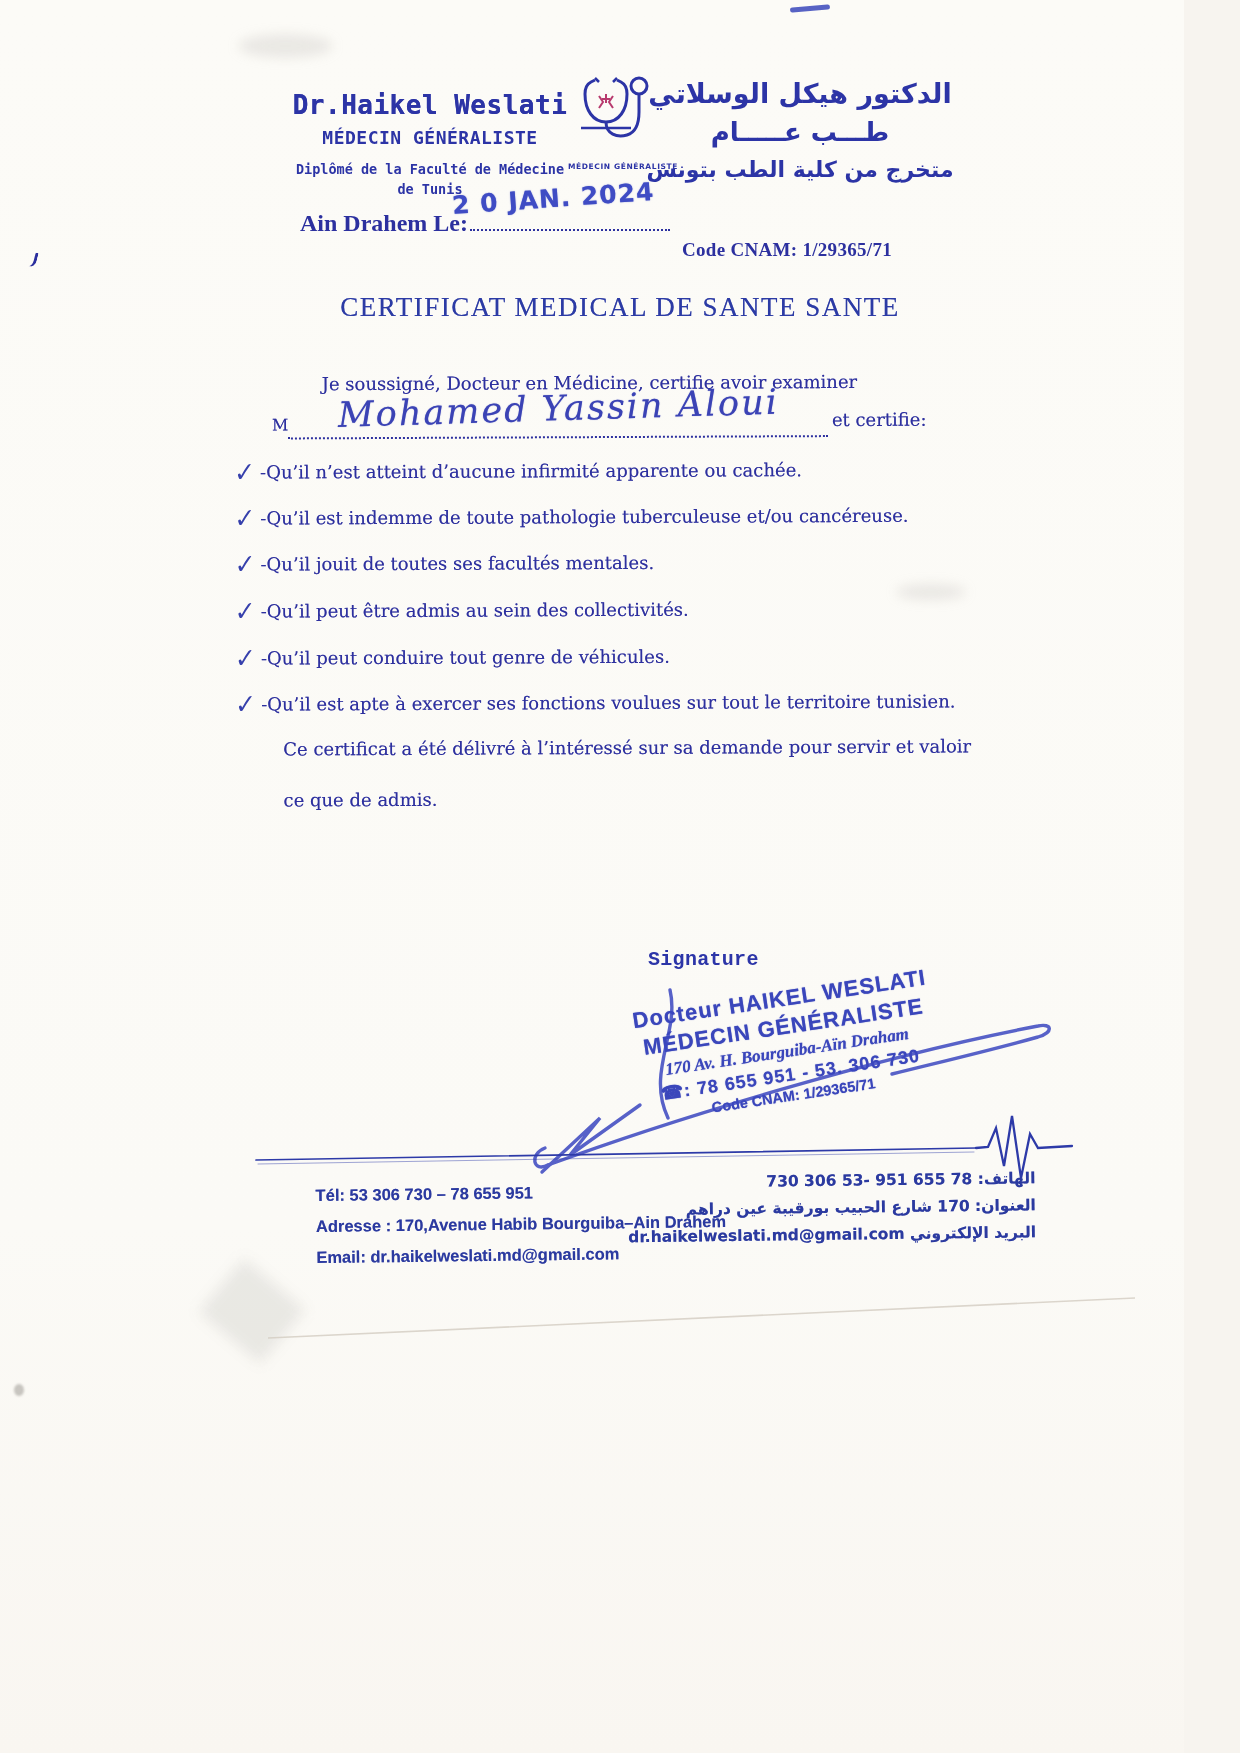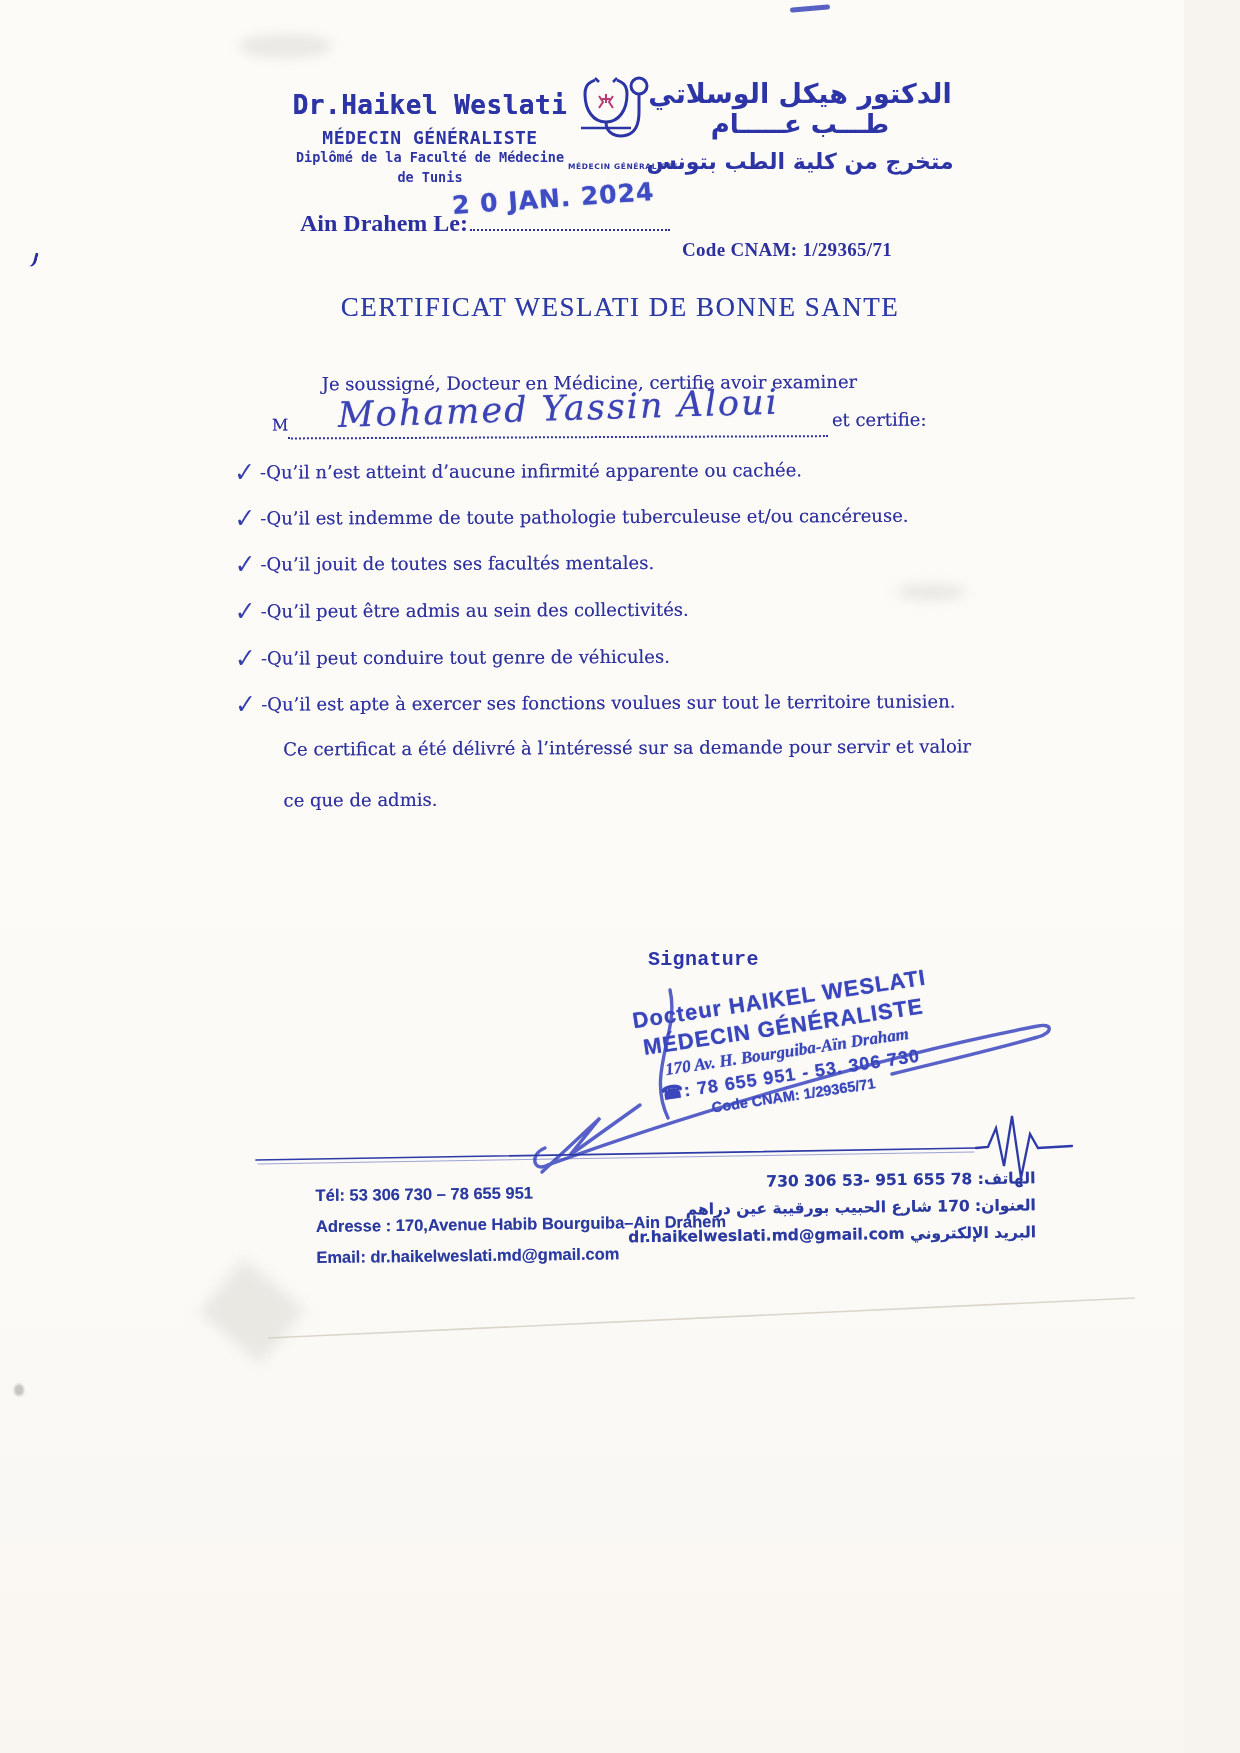--- a/index.html
+++ b/index.html
@@ -10,26 +10,26 @@
     overflow:hidden;
   }
   .paper{
     position:absolute;left:0;top:0;width:1184px;height:1753px;
     background:linear-gradient(180deg,#fcfbf7 0%,#fbfaf6 70%,#f9f6f1 100%);
   }
   
   .header-left{position:absolute;left:252px;top:90px;width:356px;text-align:center;color:#2c34a6;}
   .doctor-name{font-family:"DejaVu Sans Mono",monospace;font-weight:bold;font-size:26px;letter-spacing:.5px;text-shadow:0 0 .5px #2c34a6;}
   .specialty{font-family:"DejaVu Sans Mono",monospace;font-weight:bold;font-size:18px;margin-top:7px;letter-spacing:.5px;}
-  .diploma{font-family:"DejaVu Sans Mono",monospace;font-size:13.5px;font-weight:bold;margin-top:0;line-height:1.45;}
+  .diploma{font-family:"DejaVu Sans Mono",monospace;font-size:13.5px;font-weight:bold;margin-top:12px;line-height:1.45;}
   .logo-wrap{position:absolute;left:568px;top:72px;width:110px;text-align:center;color:#2c34a6;}
   .logo-caption{font-family:"DejaVu Sans",sans-serif;font-size:7.5px;font-weight:bold;letter-spacing:.6px;margin-top:2px;}
   .arabic-header{position:absolute;left:640px;top:78px;width:320px;text-align:center;direction:rtl;color:#2c34a6;}
   .ar1{font-size:27px;font-family:"DejaVu Sans",sans-serif;font-weight:bold;}
-  .ar2{font-size:26px;font-family:"DejaVu Sans",sans-serif;font-weight:bold;margin-top:0;}
+  .ar2{font-size:26px;font-family:"DejaVu Sans",sans-serif;font-weight:bold;margin-top:8px;}
   .ar3{font-size:22px;font-family:"DejaVu Sans",sans-serif;font-weight:bold;margin-top:10px;}
   
   .date-row{position:absolute;left:300px;top:210px;font-weight:bold;font-size:24px;color:#2c309f;}
   .date-dots{display:inline-block;width:200px;height:15px;border-bottom:2px dotted #2c309f;margin-left:2px;}
   .date-stamp{position:absolute;left:452px;top:184px;transform:rotate(-4deg);
     font-family:"DejaVu Sans",sans-serif;font-weight:bold;font-size:25px;color:#3f4cc4;
     letter-spacing:1px;text-shadow:0 0 1.2px rgba(63,76,196,.7);}
   .cnam{position:absolute;left:682px;top:239px;font-weight:bold;font-size:19px;letter-spacing:.3px;color:#2c309f;}
   .title{position:absolute;left:190px;top:292px;width:860px;text-align:center;
     font-size:27px;letter-spacing:1.5px;color:#2c3ba5;font-weight:normal;margin:0;
@@ -132,21 +132,21 @@
     <div class="ar3">متخرج من كلية الطب بتونس</div>
   </div>
 
   <div class="date-row">
     <span>Ain Drahem Le:</span><span class="date-dots"></span>
   </div>
   <div class="date-stamp">2 0 JAN. 2024</div>
 
   <div class="cnam">Code CNAM: 1/29365/71</div>
 
-  <h1 class="title">CERTIFICAT WESLATI DE BONNE SANTE</h1>
+  <h1 class="title">CERTIFICAT MEDICAL DE SANTE SANTE</h1>
 
   <div class="bodytext">
     <div class="line intro">Je soussigné, Docteur en Médicine, certifie avoir examiner</div>
 
     <div class="line m-label">M</div>
     <div class="name-dots"></div>
     <div class="patient-name">Mohamed Yassin Aloui</div>
     <div class="line certifie">et certifie:</div>
 
     <div class="item it1">

